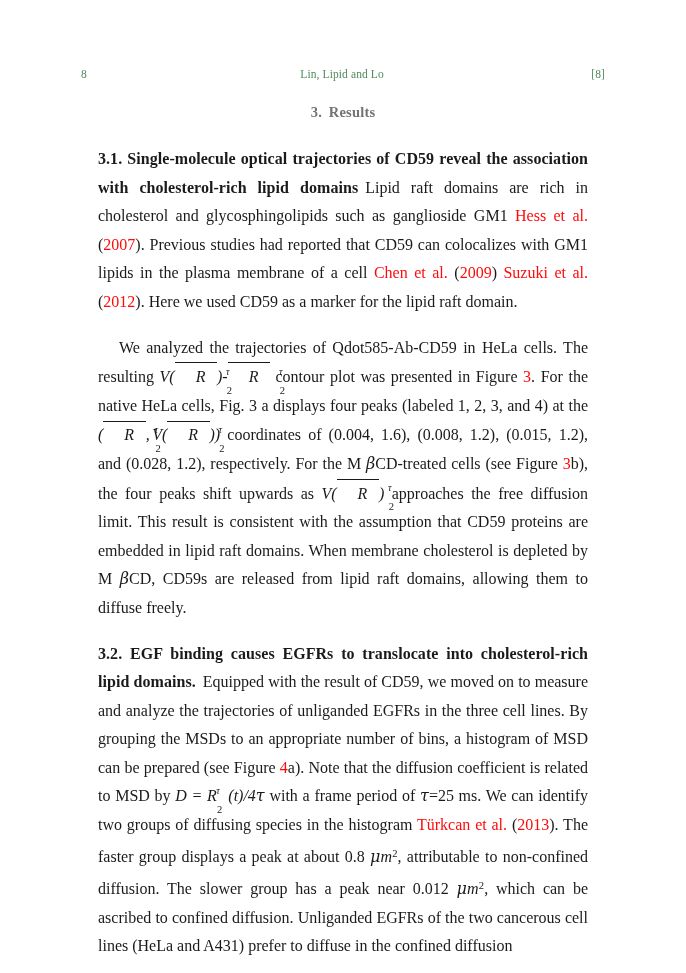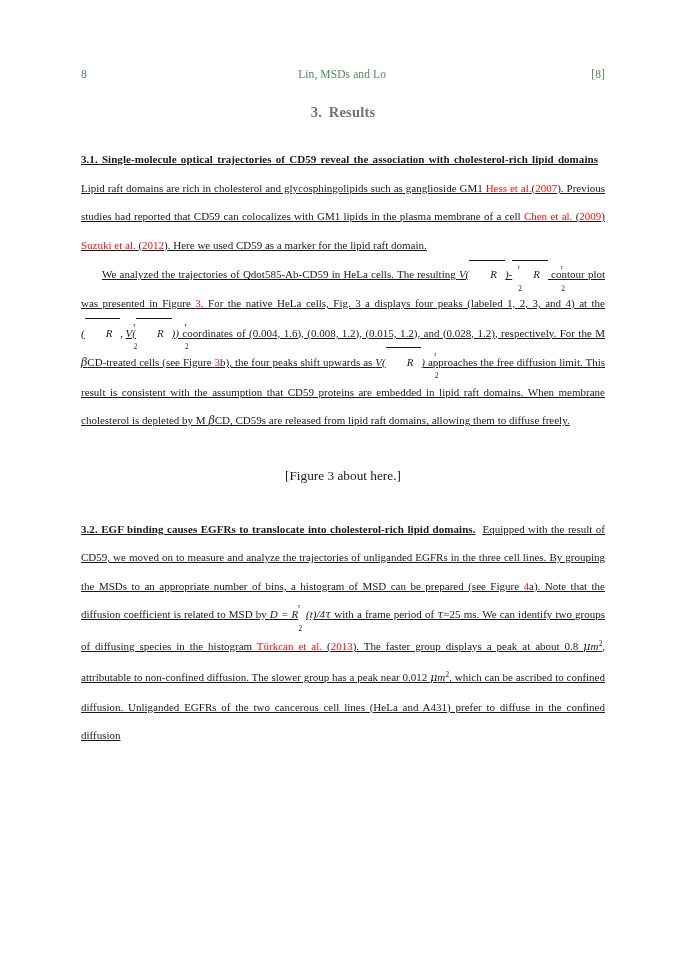--- a/index.html
+++ b/index.html
@@ -45,28 +45,27 @@
   .section-title {
     text-align: center;
     font-size: 14.5px;
     font-weight: bold;
     letter-spacing: 0.2px;
     margin: 0 0 24px 0;
     word-spacing: 3px;
   }
   
   p.body {
-    margin: 0;
-    font-size: 11px;
+    margin: 17px;
+    font-size: 16px;
     line-height: 28.6px;
     text-align: justify;
     text-justify: inter-word;
     -webkit-hyphens: none;
     hyphens: none;
-    text-decoration: underline;
   }
   p.body + p.body {
     margin-top: 0;
   }
   p.indent {
     text-indent: 21px;
   }
   .subhead {
     font-weight: bold;
     letter-spacing: 0.05px;
@@ -156,33 +155,32 @@
     width: 2.5px;
   }
 </style>
 </head>
 <body style="color: rgb(26, 26, 26);">
 
 <div class="page">
 
   <div class="running-head">
     <span class="folio" style="color: rgb(79, 138, 91);">8</span>
-    <span class="center" style="color: rgb(79, 138, 91);">Lin, MSDs and Lo</span>
+    <span class="center" style="color: rgb(79, 138, 91);">Lin, Lipid and Lo</span>
     <span class="marker" style="color: rgb(79, 138, 91);">[8]</span>
   </div>
 
   <div class="section-title" style="color: #737373;">3.  Results</div>
 
   <p class="body">
     <span class="subhead">3.1.  Single-molecule optical trajectories of CD59 reveal the association with cholesterol-rich lipid domains</span><span class="subhead-gap"></span><span>Lipid raft domains are rich in cholesterol and glycosphingolipids such as ganglioside GM1 </span><a class="cite" href="#" style="color: rgb(255, 10, 10);">Hess et al.</a><span>(</span><a class="cite" href="#" style="color: rgb(255, 10, 10);">2007</a><span>)</span><span>. Previous studies had reported that CD59 can colocalizes with GM1 lipids in the plasma membrane of a cell </span><a class="cite" href="#" style="color: rgb(255, 10, 10);">Chen et al.</a><span> (</span><a class="cite" href="#" style="color: rgb(255, 10, 10);">2009</a><span>) </span><a class="cite" href="#" style="color: rgb(255, 10, 10);">Suzuki et al.</a> <span>(</span><a class="cite" href="#" style="color: rgb(255, 10, 10);">2012</a><span>)</span><span>. Here we used CD59 as a marker for the lipid raft domain.</span>
   </p>
 
   <p class="body indent">
     <span>We analyzed the trajectories of Qdot585-Ab-CD59 in HeLa cells. The resulting </span><span class="math">V(<span class="ob">R<span class="stacked"><sup class="sq">2</sup><sub class="tau">τ</sub></span></span>)-<span class="ob">R<span class="stacked"><sup class="sq">2</sup><sub class="tau">τ</sub></span></span></span><span> contour plot was presented in Figure </span><a class="ref" href="#" style="color: rgb(255, 10, 10);">3</a><span>. For the native HeLa cells, Fig. 3 a displays four peaks (labeled 1, 2, 3, and 4) at the </span><span class="math">(<span class="ob">R<span class="stacked"><sup class="sq">2</sup><sub class="tau">τ</sub></span></span>,<span class="nbsp-thin"></span>V(<span class="ob">R<span class="stacked"><sup class="sq">2</sup><sub class="tau">τ</sub></span></span>))</span><span> coordinates of (0.004, 1.6), (0.008, 1.2), (0.015, 1.2), and (0.028, 1.2), respectively. For the M </span><span class="math"><span class="greek">β</span><span class="up">CD</span></span><span>-treated cells (see Figure </span><a class="ref" href="#" style="color: rgb(255, 10, 10);">3</a><span>b), the four peaks shift upwards as </span><span class="math">V(<span class="ob">R<span class="stacked"><sup class="sq">2</sup><sub class="tau">τ</sub></span></span>)</span><span> approaches the free diffusion limit. This result is consistent with the assumption that CD59 proteins are embedded in lipid raft domains. When membrane cholesterol is depleted by M </span><span class="math"><span class="greek">β</span><span class="up">CD</span></span><span>, CD59s are released from lipid raft domains, allowing them to diffuse freely.</span>
   </p>
 
-  <div class="float-note">[Figure 3 about here.]</div>
 
   <p class="body sec2-wrap">
     <span class="subhead">3.2.  EGF binding causes EGFRs to translocate into cholesterol-rich lipid domains.</span><span class="subhead-gap"></span><span>Equipped with the result of CD59, we moved on to measure and analyze the trajectories of unliganded EGFRs in the three cell lines. By grouping the MSDs to an appropriate number of bins, a histogram of MSD can be prepared (see Figure </span><a class="ref" href="#" style="color: rgb(255, 10, 10);">4</a><span>a). Note that the diffusion coefficient is related to MSD by </span><span class="math">D = R<span class="stacked"><sup class="sq">2</sup><sub class="tau">τ</sub></span>(t)/4<span class="greek">τ</span></span><span> with a frame period of </span><span class="math"><span class="greek">τ</span><span class="up">=25</span></span><span> ms. We can identify two groups of diffusing species in the histogram </span><a class="cite" href="#" style="color: rgb(255, 10, 10);">Türkcan et al.</a> <span>(</span><a class="cite" href="#" style="color: rgb(255, 10, 10);">2013</a><span>)</span><span>. The faster group displays a peak at about 0.8 </span><span class="math"><span class="greek">μ</span>m<sup class="sq">2</sup></span><span>, attributable to non-confined diffusion. The slower group has a peak near 0.012 </span><span class="math"><span class="greek">μ</span>m<sup class="sq">2</sup></span><span>, which can be ascribed to confined diffusion. Unliganded EGFRs of the two cancerous cell lines (HeLa and A431) prefer to diffuse in the confined diffusion</span>
   </p>
 
 </div>
 
 </body></html>

